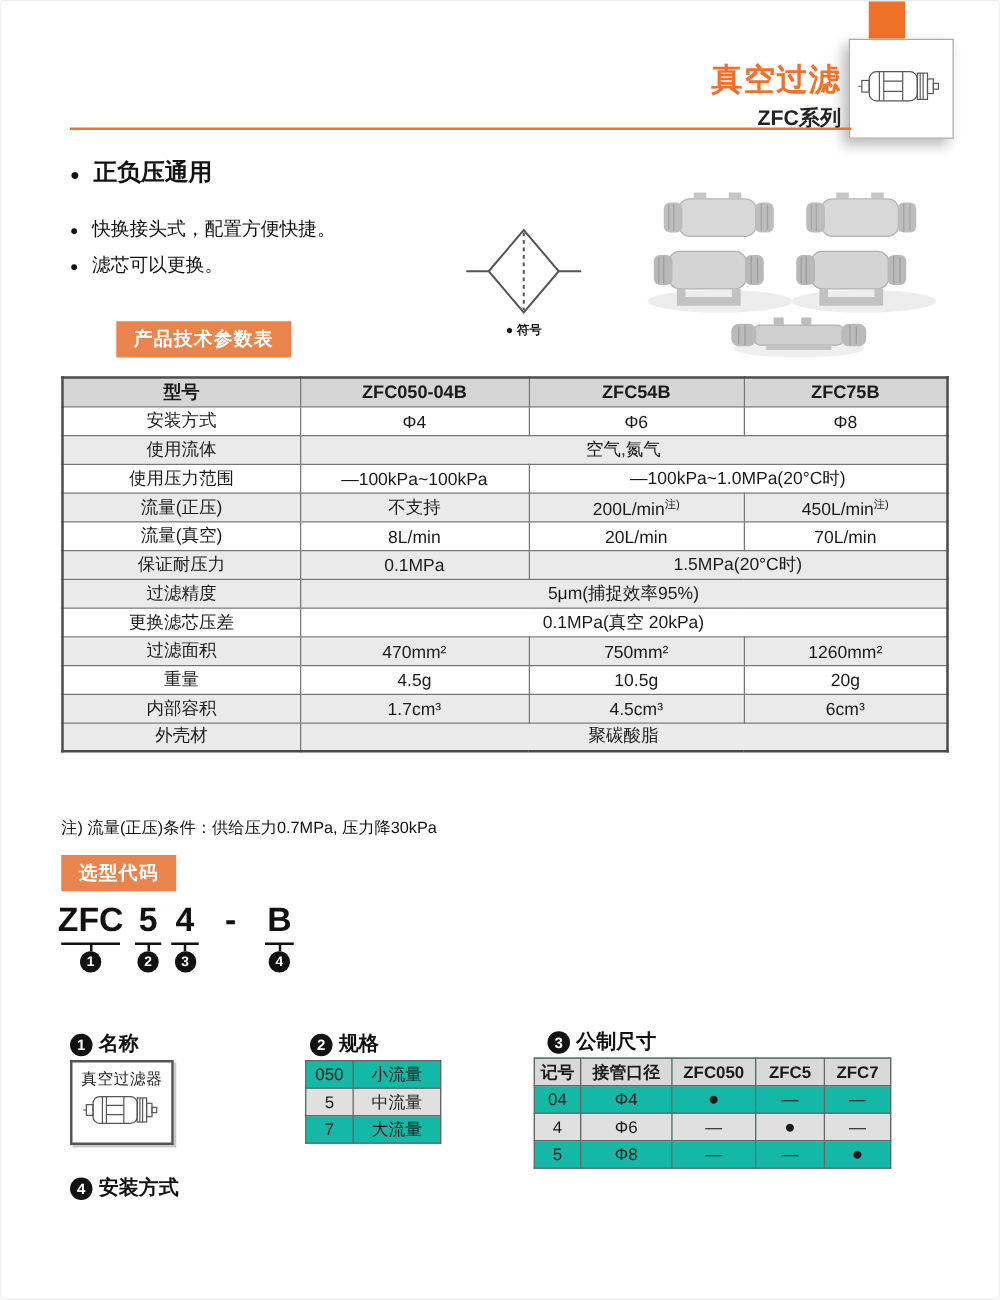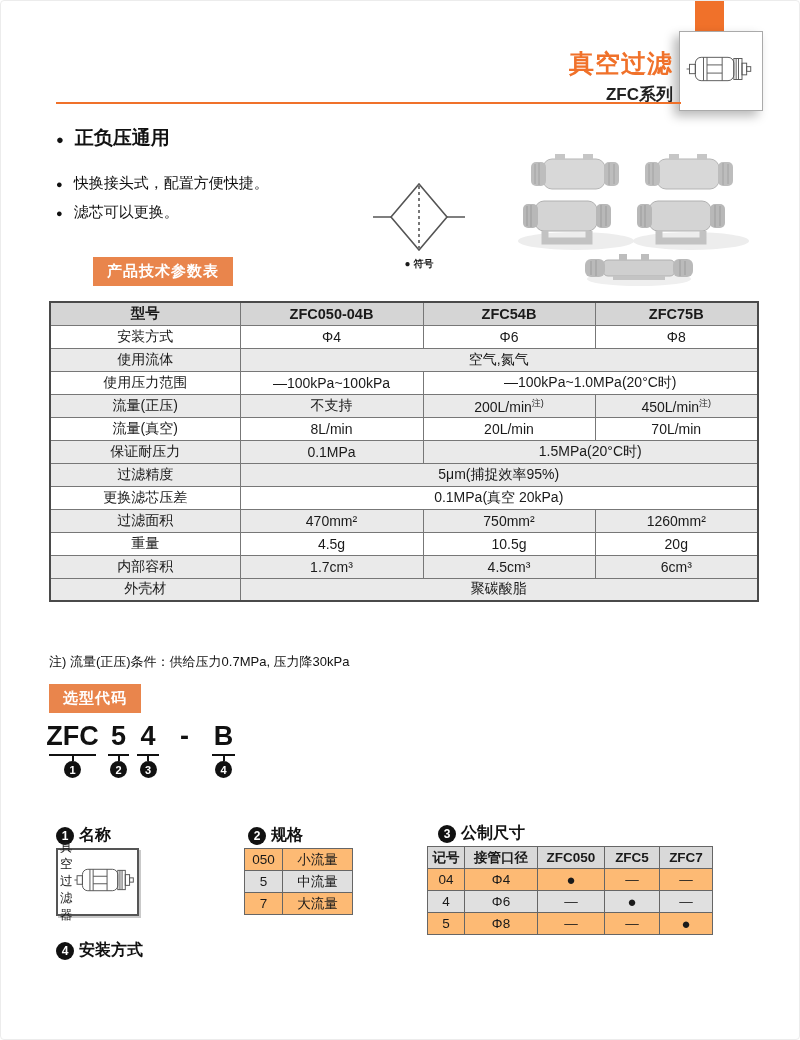--- a/index.html
+++ b/index.html
@@ -61,24 +61,24 @@
   .code-tick{width:2px;height:5px;background:#111;}
   .code-circle{width:17px;height:17px;border-radius:50%;background:#111;color:#fff;
     font-size:11px;font-weight:bold;display:flex;align-items:center;justify-content:center;}
   .p-zfc{left:0;width:47px;} .p-5{left:59px;width:21px;} .p-4{left:88px;width:22px;}
   .p-dash{left:128px;width:15px;} .p-b{left:163px;width:23px;}
   
   .sec-title{position:absolute;display:flex;align-items:center;gap:5px;font-weight:bold;font-size:16px;color:#111;}
   .ncirc{width:18px;height:18px;border-radius:50%;background:#111;color:#fff;font-size:12px;
     font-weight:bold;display:flex;align-items:center;justify-content:center;flex:0 0 18px;}
   .name-box{position:absolute;left:55px;top:847px;width:83px;height:68px;border:2px solid #555;
-    box-shadow:2px 2px 0 #c9c9c9;display:flex;flex-direction:row;align-items:center;
+    box-shadow:2px 2px 0 #c9c9c9;display:flex;flex-direction:column;align-items:center;
     justify-content:space-between;padding:5px 2px 6px;}
   .name-box .nb-label{font-size:12.5px;letter-spacing:.5px;}
-  .mini{font-size:13.5px;text-align:center;border:1.5px solid var(--border-dark);background:#fdba74;}
+  .mini{font-size:13.5px;text-align:center;border:1.5px solid var(--border-dark);background:#14b8a6;}
   .mini td{border:1px solid #666;height:22px;padding:0 4px;white-space:nowrap;}
   .mini tr.stripe td{background:#E0E0E0;}
   .mini tr.mhead td{background:#D9D9D9;font-weight:bold;}
   .mini td.dot{font-size:15px;line-height:1;}
   .tbl-size{position:absolute;left:243px;top:847px;}
   .tbl-metric{position:absolute;left:426px;top:845px;}
   .tbl-mount{position:absolute;left:55px;top:963px;}
   .t1{left:55px;top:824px;} .t2{left:247px;top:824px;} .t3{left:437px;top:822px;} .t4{left:55px;top:939px;}
 </style>
 </head>

